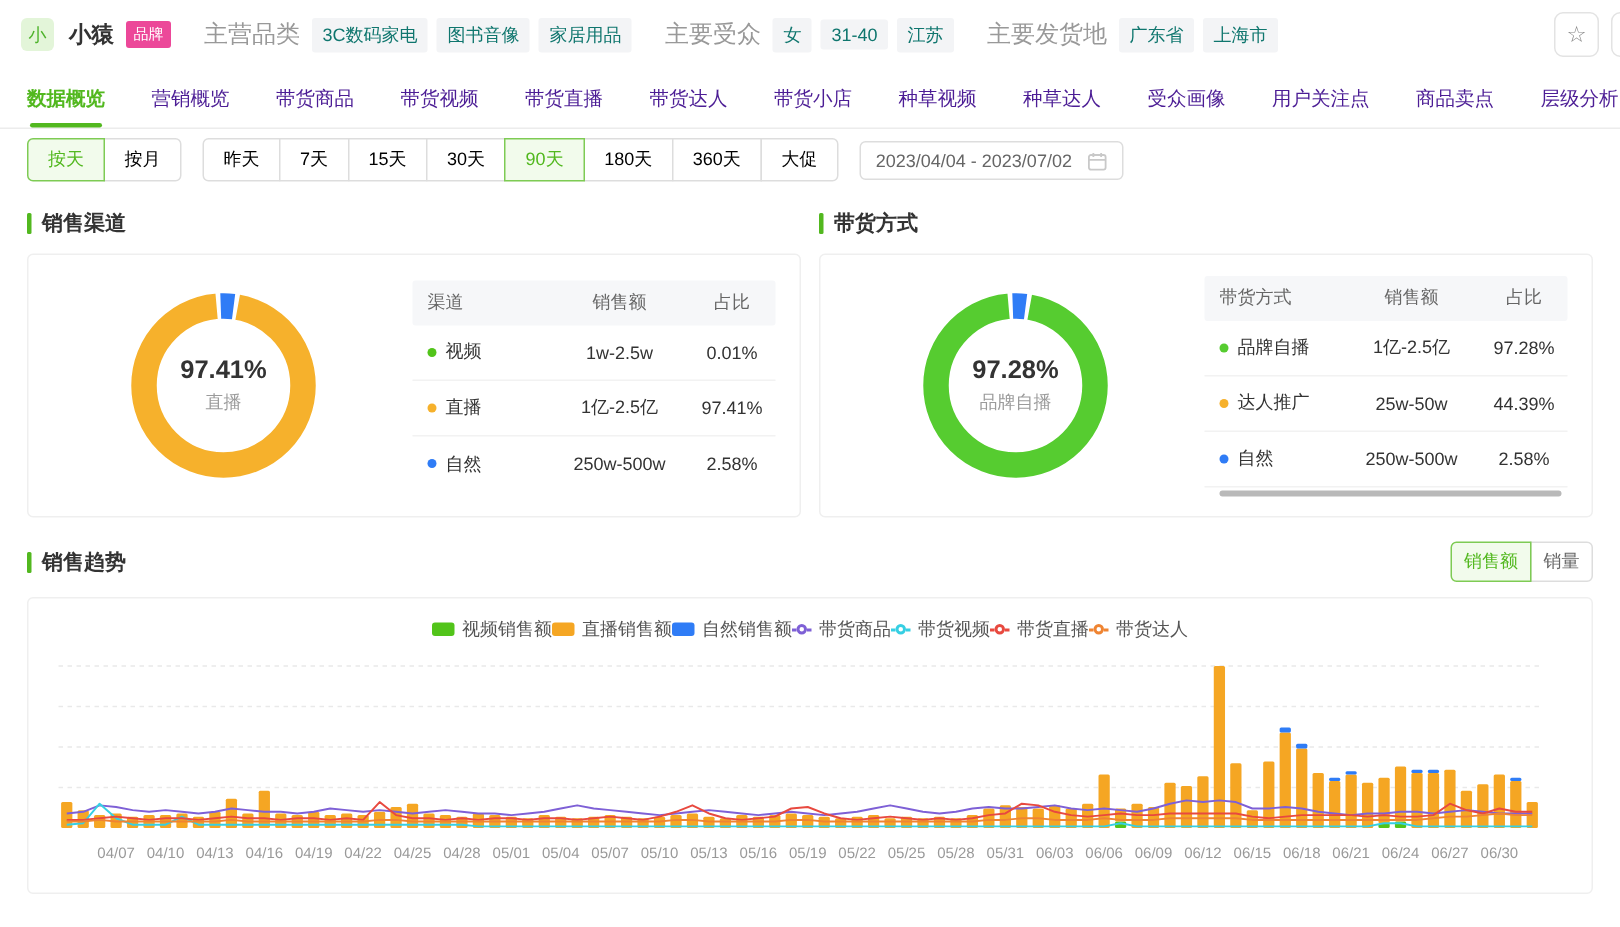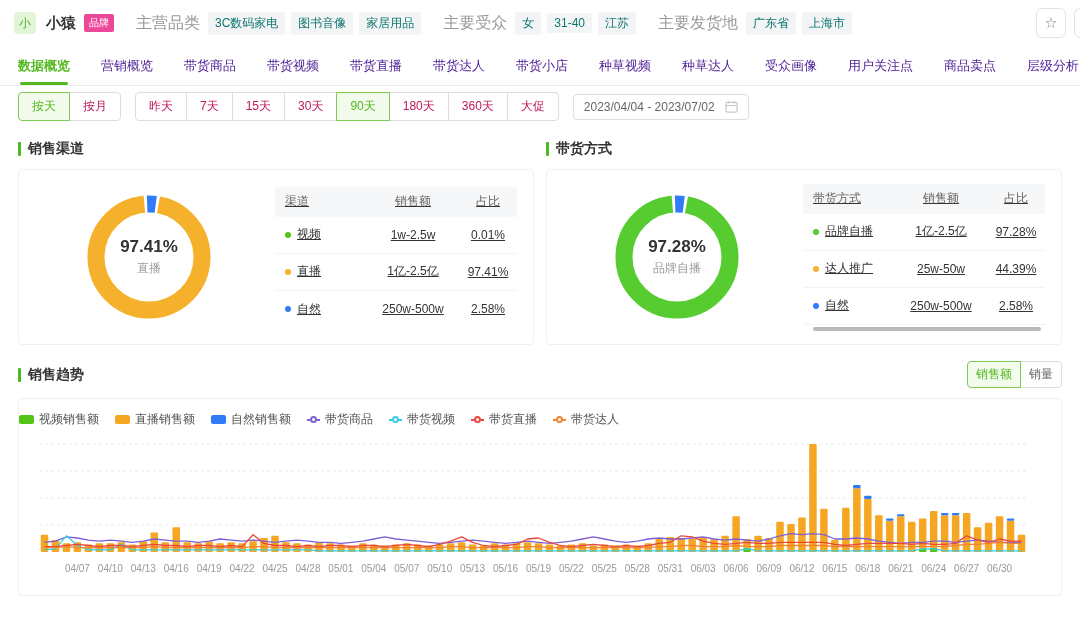--- a/index.html
+++ b/index.html
@@ -24,62 +24,62 @@
     border-bottom:1px solid #ececec; }
   .tab { font-size:13px; color:#4c1d95; cursor:pointer; position:relative; height:100%;
     display:flex; align-items:center; white-space:nowrap; }
   .tab.active { color:#52b81f; font-weight:bold; }
   .tab.active::after { content:""; position:absolute; left:2px; right:2px; bottom:0;
     height:3px; background:#52b81f; border-radius:2px; }
 
   
   .filters { display:flex; align-items:center; padding:6px 18px 0; gap:14px; }
   .chip-group { display:flex; }
-  .chip { font-size:12px; color:#be185d; border:1px solid #ddd; background:#fff; padding:5px 13px;
+  .chip { font-size:12px; color:#000000; border:1px solid #ddd; background:#fff; padding:5px 13px;
     margin-left:-1px; cursor:pointer; }
   .chip:first-child { margin-left:0; border-radius:4px 0 0 4px; }
   .chip:last-child { border-radius:0 4px 4px 0; }
   .chip.active { color:#52b81f; border-color:#7ecb54; background:#f2fbec; position:relative; z-index:1; }
-  .datebox { display:flex; align-items:center; border:1px solid #ddd; border-radius:4px;
+  .datebox { display:flex; align-items:flex-end; border:1px solid #ddd; border-radius:4px;
     padding:5px 10px; font-size:12px; color:#666; gap:10px; }
   .datebox svg { display:block; }
 
   
   .panels-row { display:flex; gap:12px; padding:0 18px; margin-top:16px; }
   .panel { width:516px; }
   .section-title { display:flex; align-items:center; gap:7px; font-size:14px; font-weight:bold; height:24px; }
   .section-title .bar { width:3px; height:14px; background:#52b81f; border-radius:1px; }
   .card { border:1px solid #efefef; border-radius:4px; background:#fff; }
   .panel .card { height:176px; margin-top:8px; display:flex; align-items:center; }
   .donut-wrap { position:relative; width:132px; height:132px; margin-left:64px; flex:none; }
   .donut-center { position:absolute; inset:0; display:flex; flex-direction:column;
     align-items:center; justify-content:center; pointer-events:none; }
   .donut-center .val { font-size:17px; font-weight:bold; color:#333; }
   .donut-center .lbl { font-size:12px; color:#9b9b9b; margin-top:3px; }
-  .mini-table { margin-left:auto; margin-right:16px; width:242px; font-size:12px;text-decoration:underline; }
+  .mini-table { margin-left:auto; margin-right:16px; width:242px; font-size:12px; }
   .mini-table .thead { display:flex; background:#f6f7f9; color:#666; height:30px; align-items:center;
     border-radius:2px; }
   .mini-table .row { display:flex; height:37px; align-items:center; border-bottom:1px solid #f2f2f2; }
   .mini-table .row:last-child { border-bottom:none; }
   .c1 { width:92px; padding-left:10px; display:flex; align-items:center; gap:6px; }
   .c2 { width:92px; text-align:center; }
   .c3 { width:58px; text-align:center; }
   .dot { width:6px; height:6px; border-radius:50%; flex:none; }
   .h-scrollbar { height:4px; background:#b9b9b9; border-radius:2px; width:228px; margin:2px 0 0 10px; }
 
   
   .trend-head { display:flex; align-items:center; padding:0 18px; margin-top:16px; }
   .trend-toggle { margin-left:auto; display:flex; }
   .tbtn { font-size:12px; padding:4px 8px; border:1px solid #ddd; background:#fff; color:#666;
     cursor:pointer; margin-left:-1px; }
   .tbtn:first-child { border-radius:4px 0 0 4px; }
   .tbtn:last-child { border-radius:0 4px 4px 0; }
   .tbtn.active { color:#52b81f; border-color:#7ecb54; background:#f2fbec; z-index:1; position:relative; }
   .trend-card { margin:10px 18px 0; height:198px; padding-top:12px; }
-  .legend { display:flex; align-items:center; gap:16px; font-size:12px; color:#555; }
+  .legend { display:flex; justify-content:center; align-items:center; font-size:12px; color:#555; }
   .lg-item { display:flex; align-items:center; gap:5px; }
   .lg-rect { width:15px; height:9px; border-radius:2px; }
   .lg-line { display:flex; align-items:center; }
   .lg-dash { width:3px; height:2px; }
   .lg-ring { width:7px; height:7px; border-radius:50%; border:2px solid; background:#fff; }
   .chart-box { padding:4px 10px 0; }
 </style>
 </head>
 <body>
 

